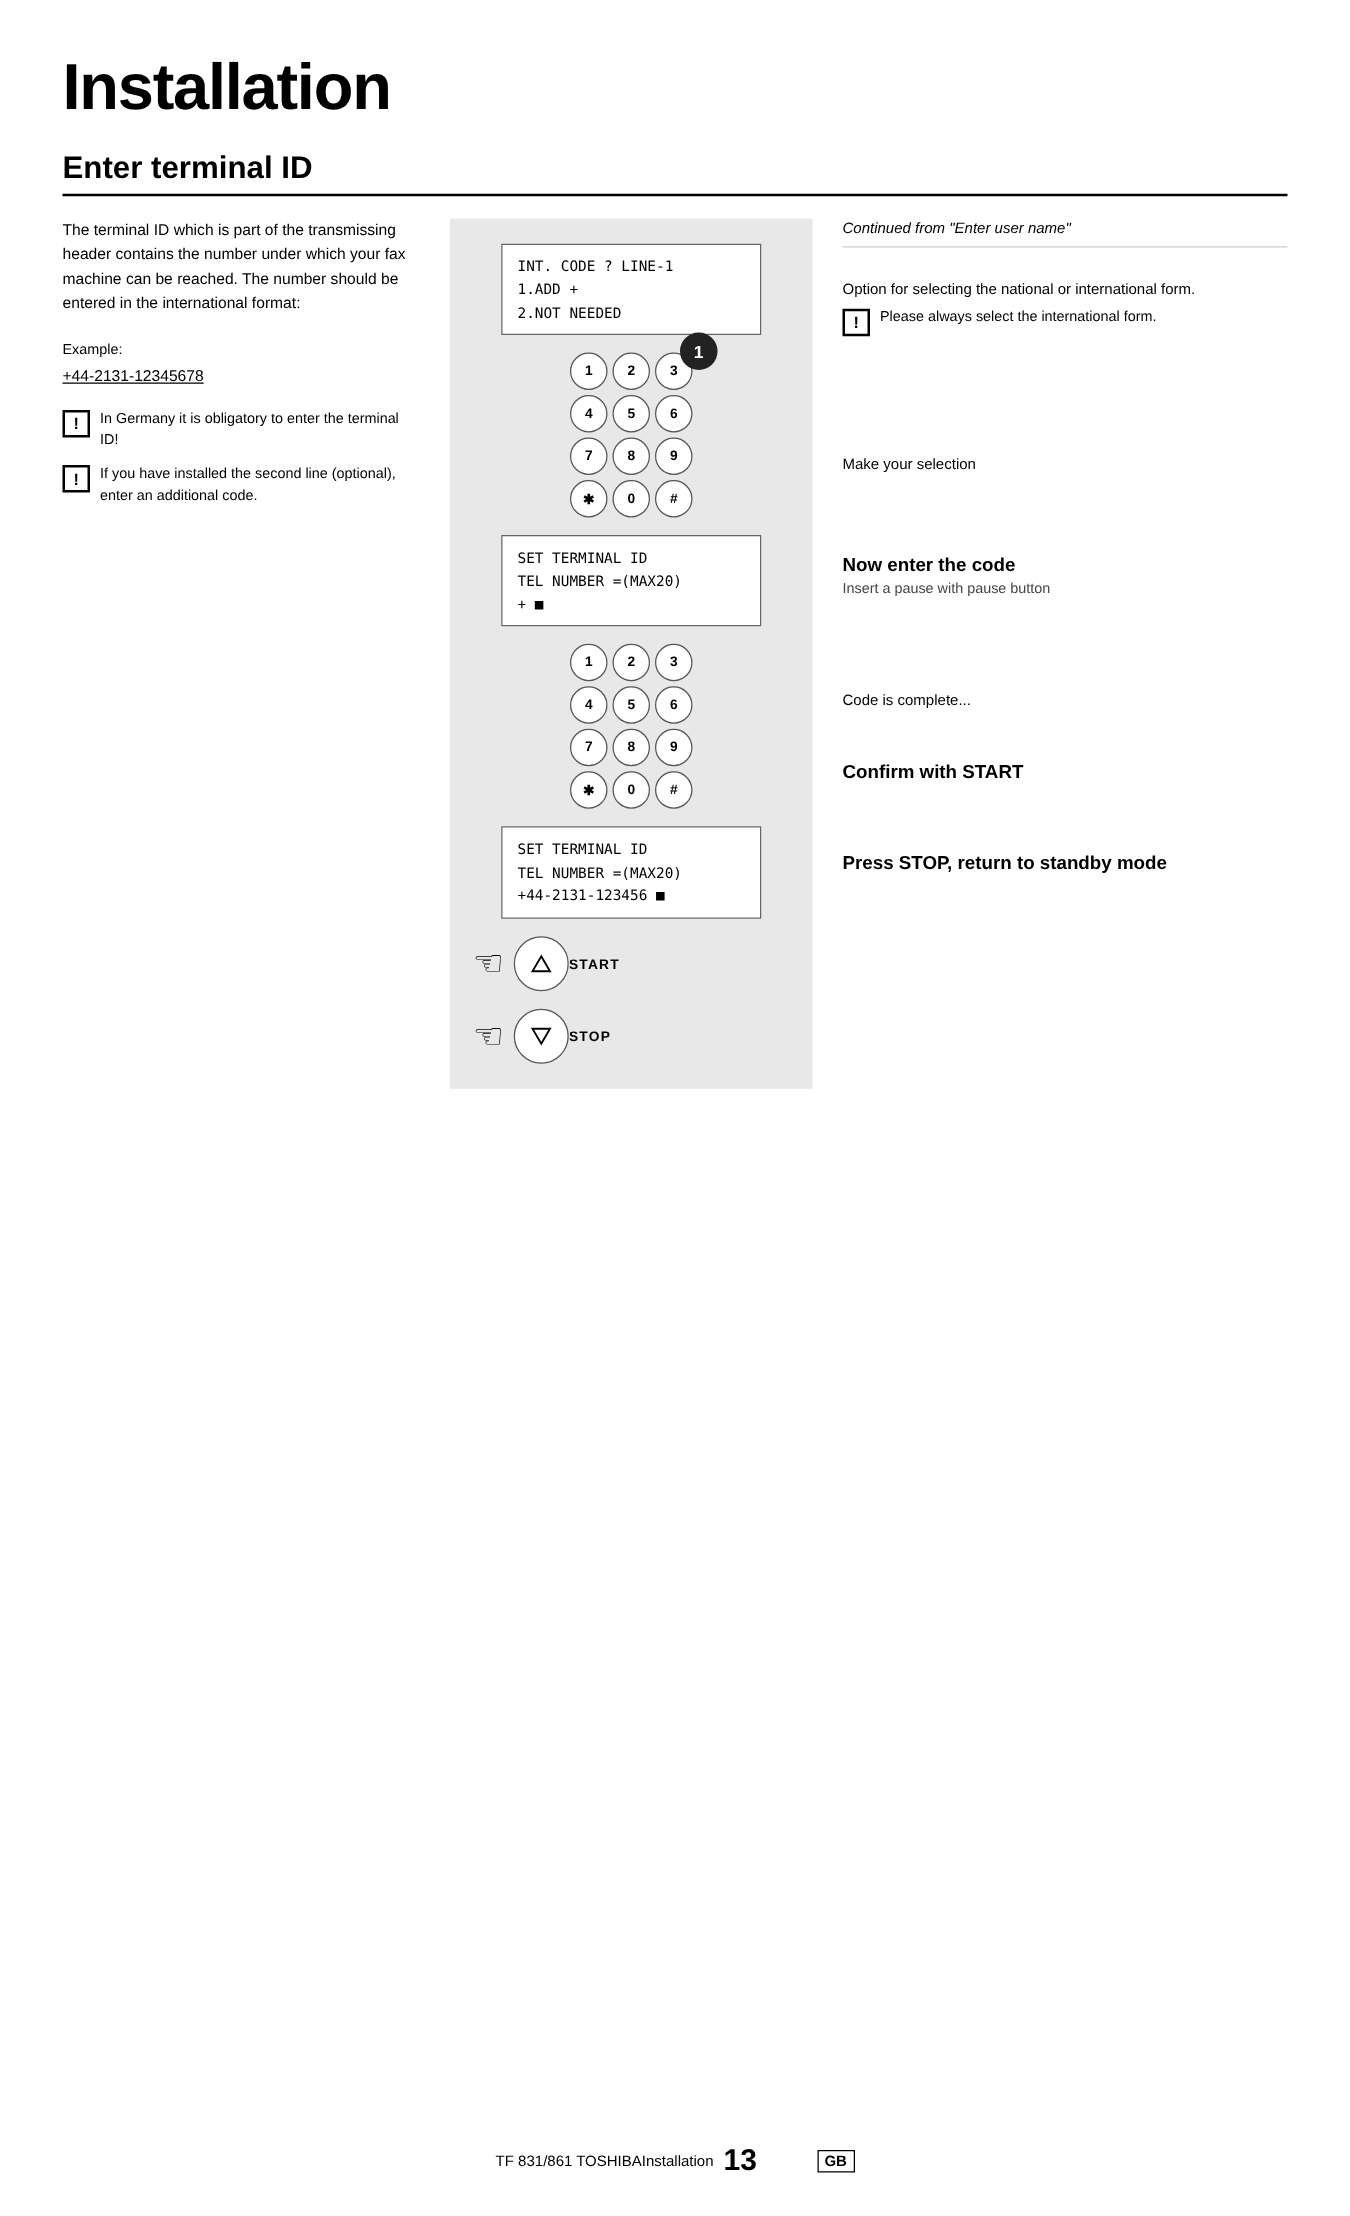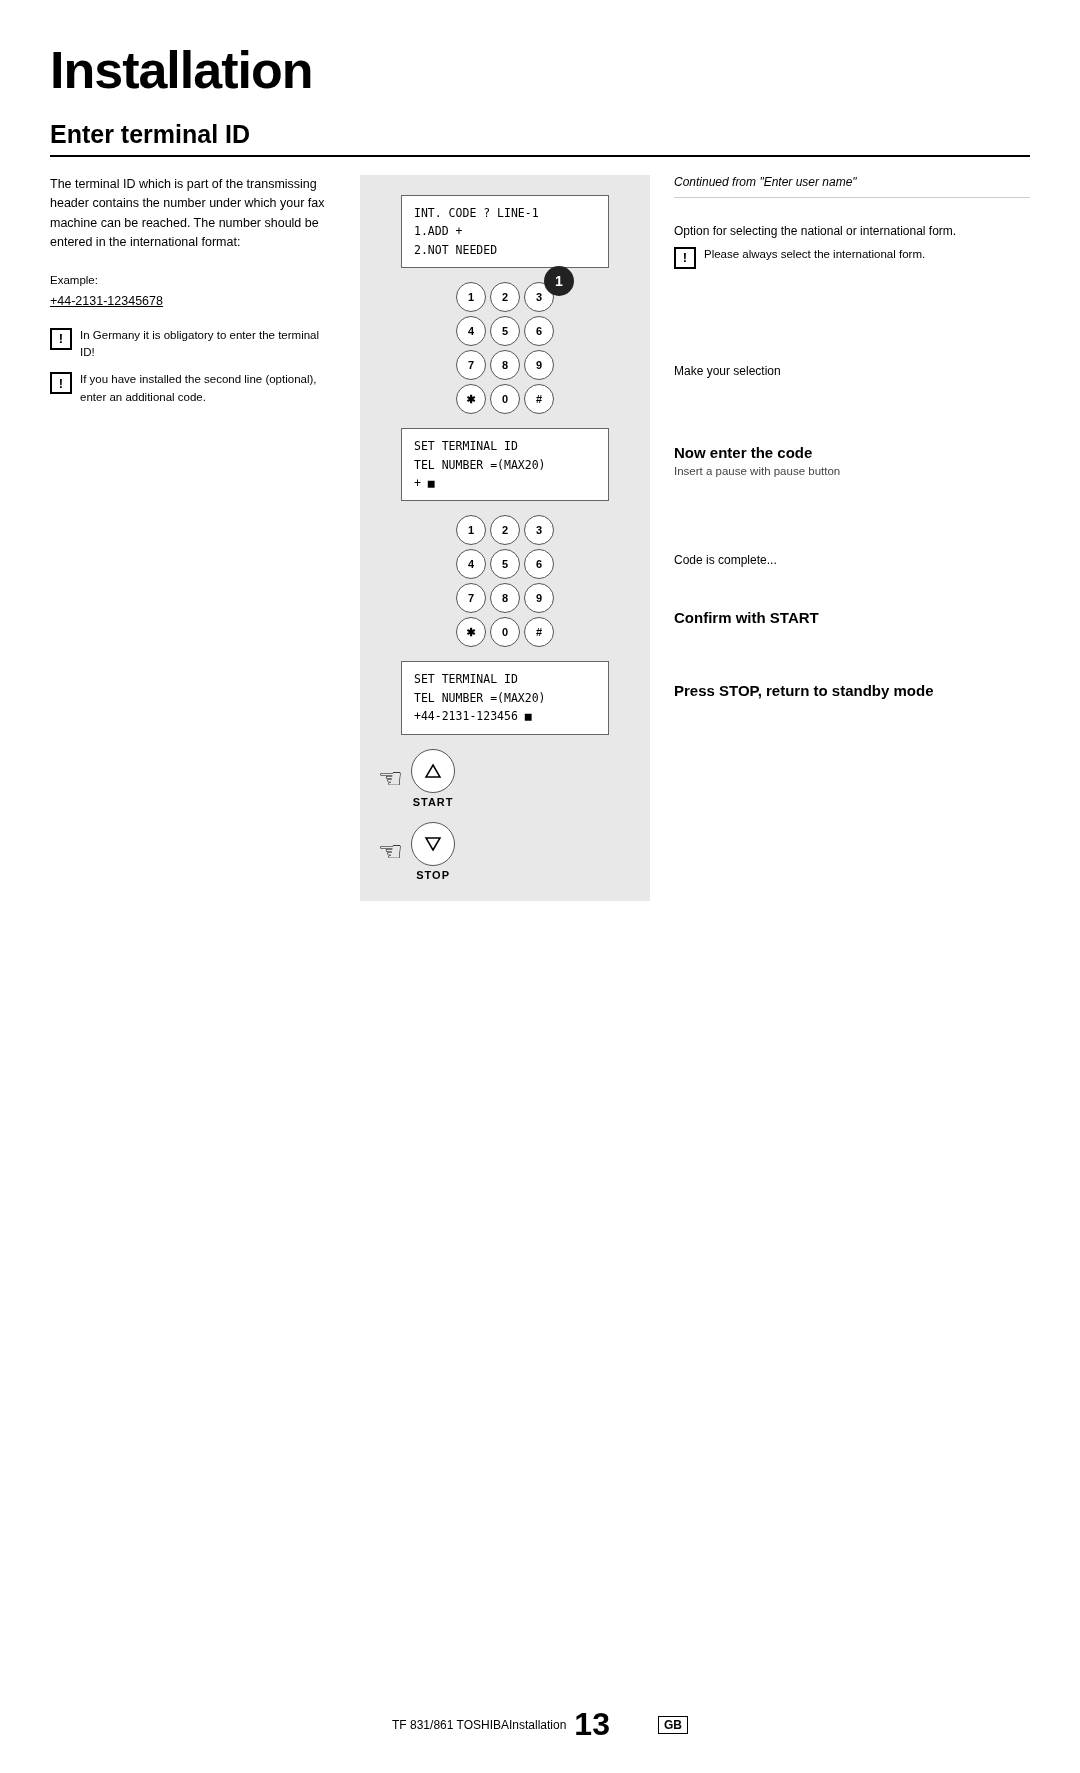--- a/index.html
+++ b/index.html
@@ -175,21 +175,21 @@
     .button-label {
       font-size: 11px;
       font-weight: bold;
       letter-spacing: 1px;
       text-align: center;
       margin-top: 3px;
     }
 
     .button-group {
       display: flex;
-      flex-direction: column;
+      flex-direction: row;
       align-items: center;
     }
 
     
     .right-col {
       flex: 1;
       padding-left: 24px;
       display: flex;
       flex-direction: column;
       gap: 0;
@@ -252,21 +252,21 @@
       font-size: 12px;
     }
 
     .footer-right {
       display: flex;
       align-items: center;
       gap: 8px;
     }
 
     .footer-page {
-      font-size: 32px;
+      font-size: 24px;
       font-weight: bold;
     }
 
     .footer-gb {
       border: 1.5px solid #000;
       padding: 1px 5px;
       font-size: 12px;
       font-weight: bold;
       margin-left: 40px;
     }

